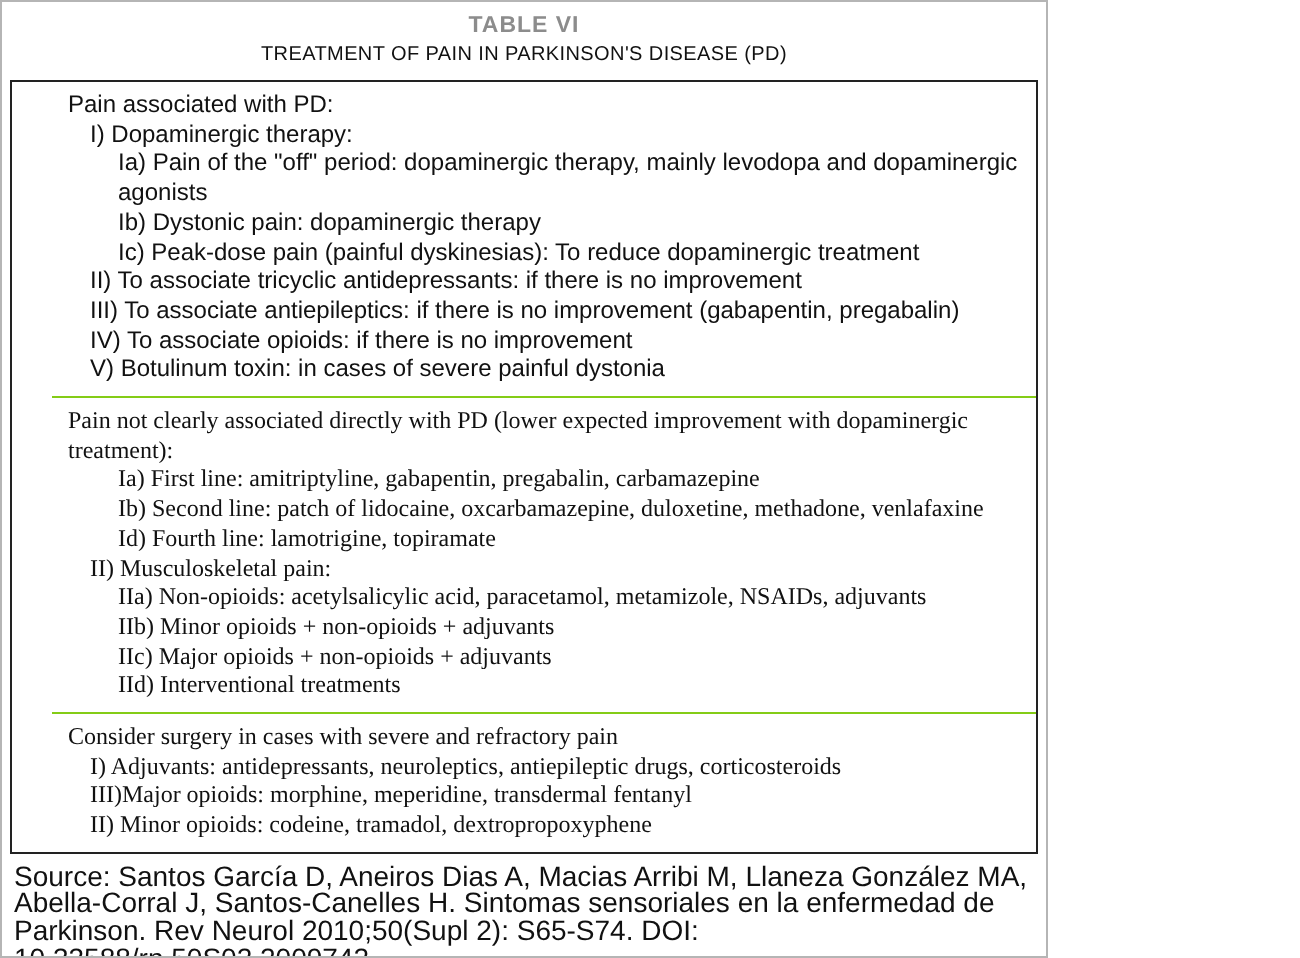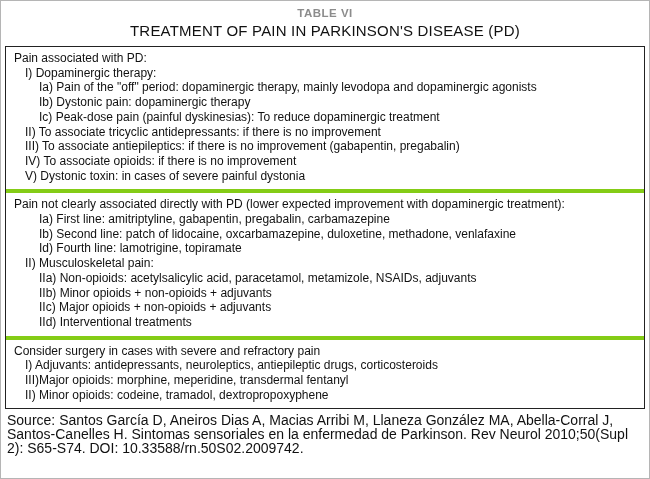--- a/index.html
+++ b/index.html
@@ -1,55 +1,57 @@
 <!DOCTYPE html>
 <html><head>
 <meta charset="utf-8">
 <style>
   html, body {
     margin: 0;
     padding: 0;
     background: #ffffff;
   }
   .page {
-    width: 650px;
+    width: 524px;
     height: 479px;
     box-sizing: border-box;
     background: #ffffff;
     border: 1px solid #b5b5b5;
     font-family: "Liberation Sans", sans-serif;
     color: #1a1a1a;
     overflow: hidden;
   }
   .titles {
     text-align: center;
     padding-top: 6px;
   }
   .table-label {
     color: #8c8c8c;
     font-weight: bold;
     font-size: 11.5px;
     letter-spacing: 0.5px;
   }
   .table-caption {
     color: #111111;
-    font-size: 15px;
+    font-size: 10px;
     letter-spacing: 0.2px;
     margin-top: 3px;
   }
   .table-box {
     margin: 7px 4px 0 4px;
     border: 1px solid #222222;
     background: #ffffff;
   }
   .section {
     padding: 4px 6px 6px 6px;
+    margin-left: 20px;
   }
   .section + .section {
-    border-top: 4px solid #84cc16;
+    border-top: 1px solid #84cc16;
+    font-family: Liberation Serif, serif;
   }
   .line {
     font-size: 12px;
     line-height: 14.7px;
     color: #111111;
   }
   .indent0 { padding-left: 2px; }
   .indent1 { padding-left: 13px; }
   .indent2 { padding-left: 27px; }
   .source {
@@ -72,21 +74,21 @@
 
   <div class="section">
         <div class="line indent0">Pain associated with PD:</div>
         <div class="line indent1">I) Dopaminergic therapy:</div>
         <div class="line indent2">Ia) Pain of the "off" period: dopaminergic therapy, mainly levodopa and dopaminergic agonists</div>
         <div class="line indent2">Ib) Dystonic pain: dopaminergic therapy</div>
         <div class="line indent2">Ic) Peak-dose pain (painful dyskinesias): To reduce dopaminergic treatment</div>
         <div class="line indent1">II) To associate tricyclic antidepressants: if there is no improvement</div>
         <div class="line indent1">III) To associate antiepileptics: if there is no improvement (gabapentin, pregabalin)</div>
         <div class="line indent1">IV) To associate opioids: if there is no improvement</div>
-        <div class="line indent1">V) Dystonic toxin: in cases of severe painful dystonia</div>
+        <div class="line indent1">V) Botulinum toxin: in cases of severe painful dystonia</div>
       </div>
       <div class="section">
         <div class="line indent0">Pain not clearly associated directly with PD (lower expected improvement with dopaminergic treatment):</div>
         <div class="line indent2">Ia) First line: amitriptyline, gabapentin, pregabalin, carbamazepine</div>
         <div class="line indent2">Ib) Second line: patch of lidocaine, oxcarbamazepine, duloxetine, methadone, venlafaxine</div>
         <div class="line indent2">Id) Fourth line: lamotrigine, topiramate</div>
         <div class="line indent1">II) Musculoskeletal pain:</div>
         <div class="line indent2">IIa) Non-opioids: acetylsalicylic acid, paracetamol, metamizole, NSAIDs, adjuvants</div>
         <div class="line indent2">IIb) Minor opioids + non-opioids + adjuvants</div>
         <div class="line indent2">IIc) Major opioids + non-opioids + adjuvants</div>

